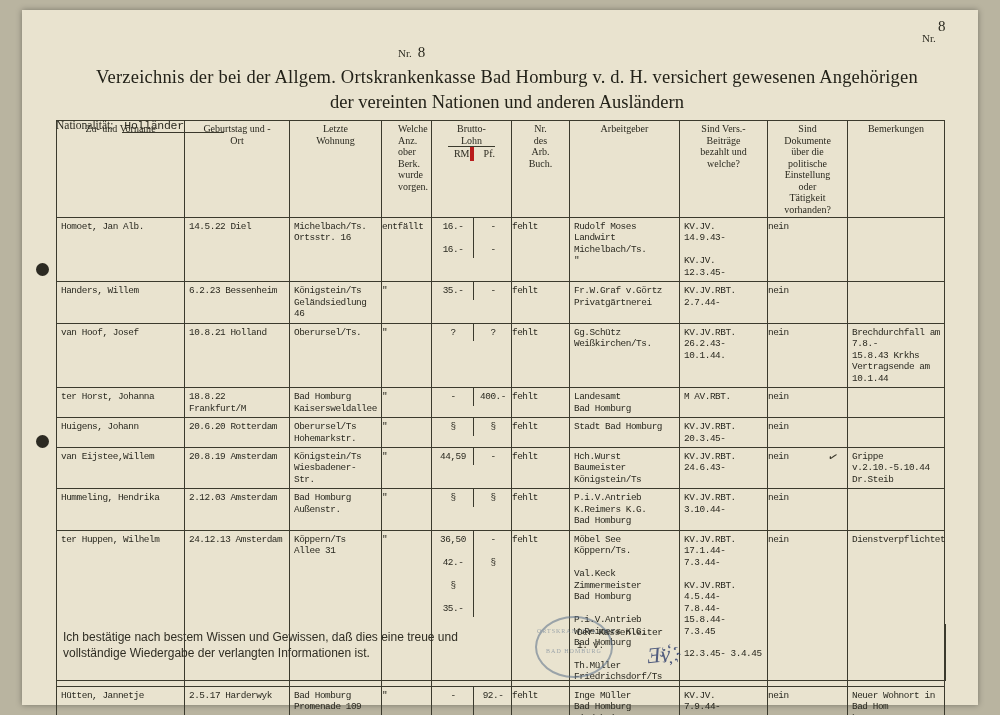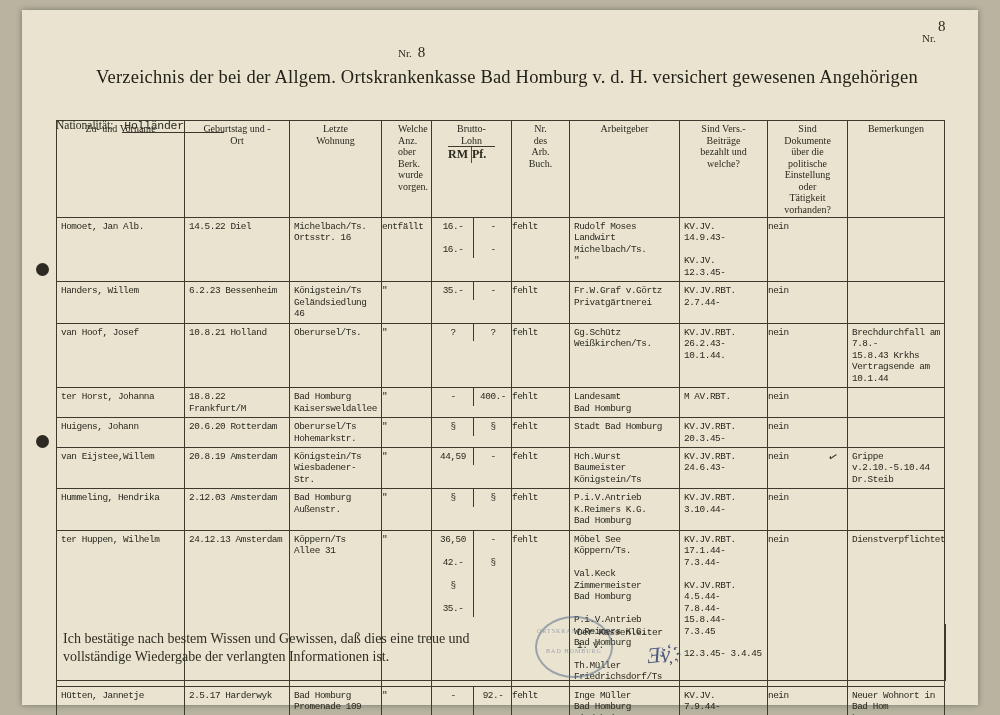--- a/index.html
+++ b/index.html
@@ -71,22 +71,22 @@
     font-size:10px;
     color:#2b2a20;
     text-align:center;
     height:34px;
     line-height:1.15;
     padding:2px 16px;
   }
   th.tiny{font-size:7.6px;line-height:1.1;}
   th.two{font-size:8.4px;line-height:1.15;}
   .subline{border-top:1px solid #3b3a2d;display:flex;}
-  .subline > div{flex:1;text-align:left;font-size:12px;padding:1px 0;font-weight:bold;}
-  .subline > div + div{border-left:1px solid #b91c1c;}
+  .subline > div{flex:1;text-align:right;font-size:10px;padding:1px 0;}
+  .subline > div + div{border-left:4px solid #b91c1c;}
 
   td .cell{
     font-family:"Liberation Mono", monospace;
     font-size:9.4px;
     line-height:1.22;
     color:#2a2920;
     padding:3px 3px 3px 4px;
     white-space:pre-line;
     letter-spacing:-0.45px;
   }
@@ -95,21 +95,21 @@
   .moneysplit{display:flex;height:100%;}
   .moneysplit .rm{flex:1;text-align:center;}
   .moneysplit .pf{width:30px;border-left:1px solid #3b3a2d;text-align:center;}
 
   .footer{
     position:absolute;left:34px;bottom:24px;width:888px;height:56px;
     border:1px solid #3b3a2d;border-top:none;
   }
   .foot-left{
     position:absolute;left:6px;top:6px;width:440px;
-    font-family:Liberation Serif, serif;font-size:14px;color:#2f2d23;
+    font-family:Liberation Sans, sans-serif;font-size:12px;color:#2f2d23;
     line-height:1.3;
   }
   .foot-right{
     position:absolute;left:520px;top:2px;
     font-family:"Liberation Mono", monospace;font-size:9.6px;color:#2a2920;
     letter-spacing:-0.4px;line-height:1.4;
   }
   .stamp{
     position:absolute;left:478px;top:-8px;width:74px;height:58px;
     border:2px solid #5a6f8a;border-radius:50%;
@@ -140,20 +140,21 @@
   <div class="topmark nr-c">
     <span>Nr.</span><b>8</b>
   </div>
   <div class="topmark nr-r">
     <span class="num">8</span>
     <span>Nr.</span>
   </div>
 
   <div class="title">
     <div class="l1">Verzeichnis der bei der Allgem. Ortskrankenkasse Bad Homburg v. d. H. versichert gewesenen Angehörigen</div>
+    <div class="l2">der vereinten Nationen und anderen Ausländern</div>
   </div>
 
   <div class="natrow">
     <span class="lbl">Nationalität:</span>
     <span class="val">Holländer</span>
   </div>
 
   <table class="reg">
     <colgroup>
       <col style="width:128px">

